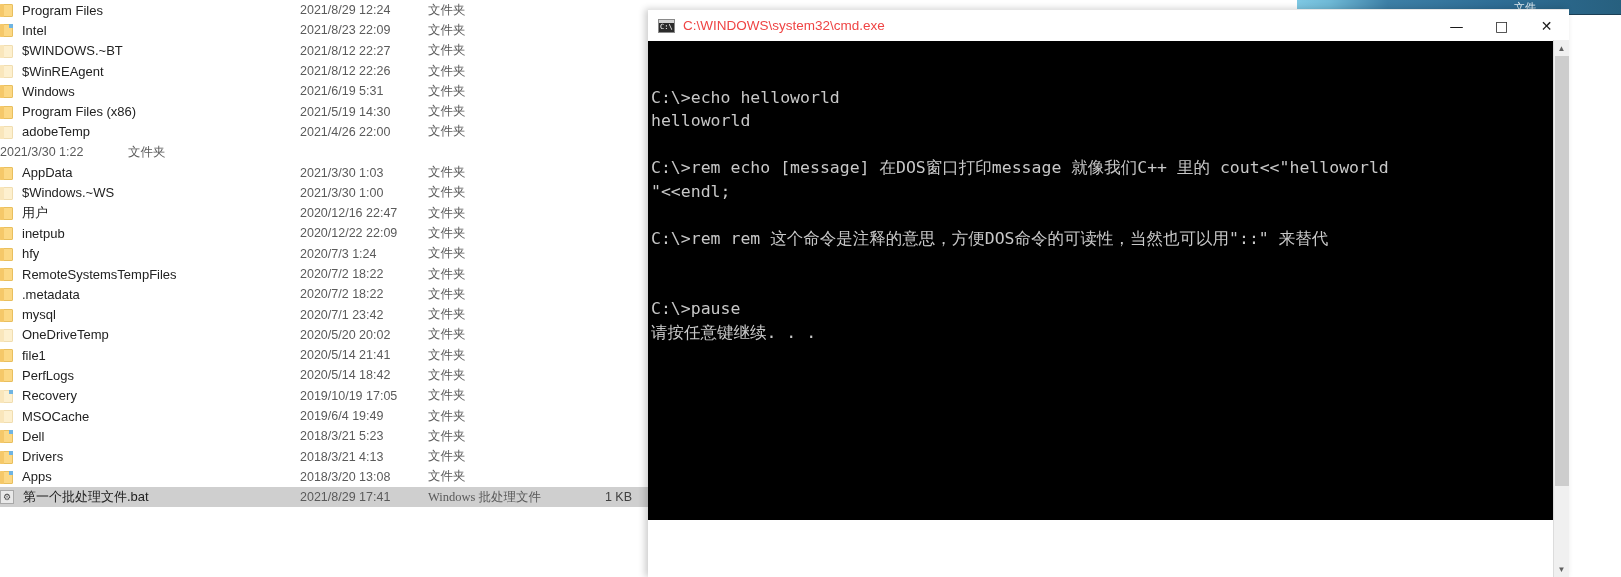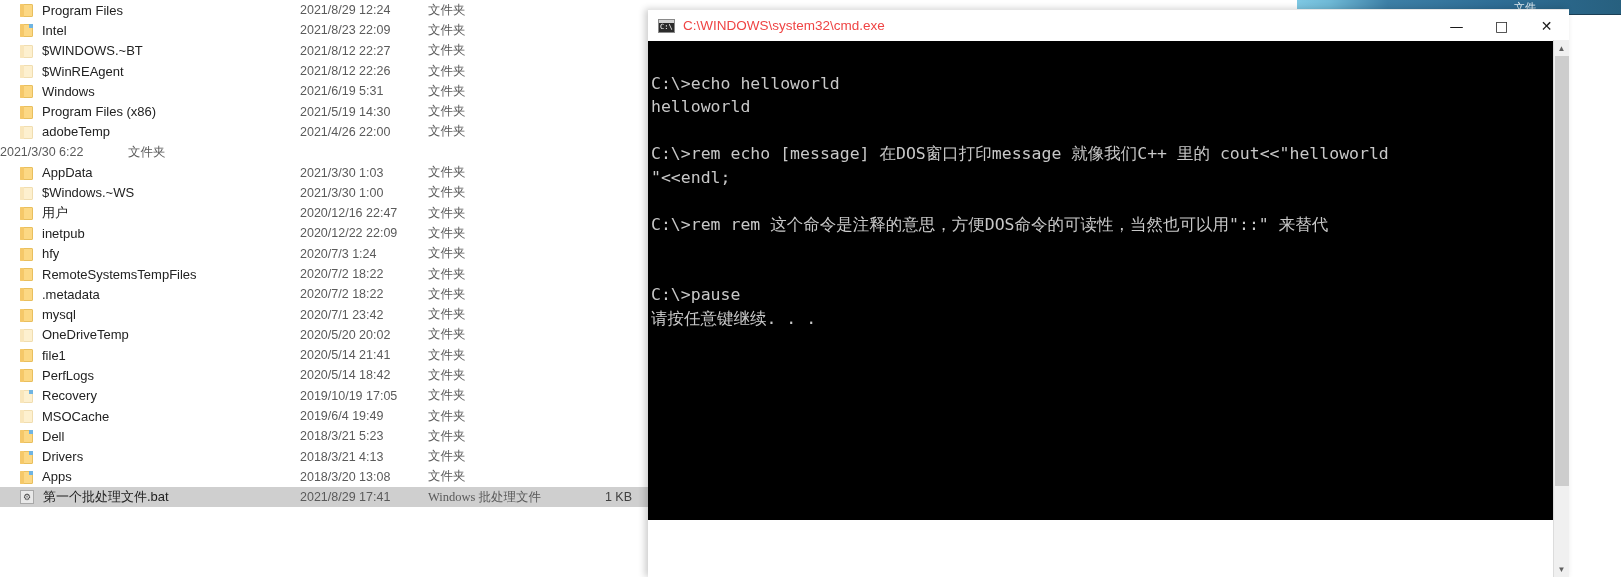--- a/index.html
+++ b/index.html
@@ -71,21 +71,21 @@
     color: #222222;
     white-space: nowrap;
   }
   .file-row.selected {
     background: #cfcfcf;
   }
   .cell-name {
     display: flex;
     align-items: center;
     width: 300px;
-    padding-left: 20px;
+    padding-left: 0;
     box-sizing: border-box;
     overflow: hidden;
   }
   .cell-name .label {
     margin-left: 9px;
     overflow: hidden;
     text-overflow: ellipsis;
   }
   .cell-date {
     width: 128px;
@@ -224,21 +224,21 @@
   }
 
   #cmd-console {
     position: relative;
     height: 479px;
     background: #000000;
     color: #c8c8c8;
     font-family: "DejaVu Sans Mono", monospace;
     font-size: 16.5px;
     line-height: 23.5px;
-    padding: 7px 0 0 3px;
+    padding: 21px 0 0 3px;
     box-sizing: border-box;
     overflow: hidden;
     white-space: pre;
   }
   #cmd-console .line { height: 23.5px; }
   #cmd-console .line.blank { height: 23.5px; }
 
   
   #cmd-scrollbar {
     position: absolute;
@@ -361,21 +361,21 @@
           <div class="body"></div>
           <div class="spine"></div>
         </div>
         <span class="label">adobeTemp</span>
       </div>
       <div class="cell-date">2021/4/26 22:00</div>
       <div class="cell-type">文件夹</div>
       <div class="cell-size"></div>
     </div>
     <div class="file-row">
-      <div class="cell-date">2021/3/30 6:22</div>
+      <div class="cell-date">2021/3/30 1:22</div>
       <div class="cell-type">文件夹</div>
       <div class="cell-size"></div>
     </div>
     <div class="file-row">
       <div class="cell-name">
         <div class="folder-icon">
           <div class="body"></div>
           <div class="spine"></div>
         </div>
         <span class="label">AppData</span>

